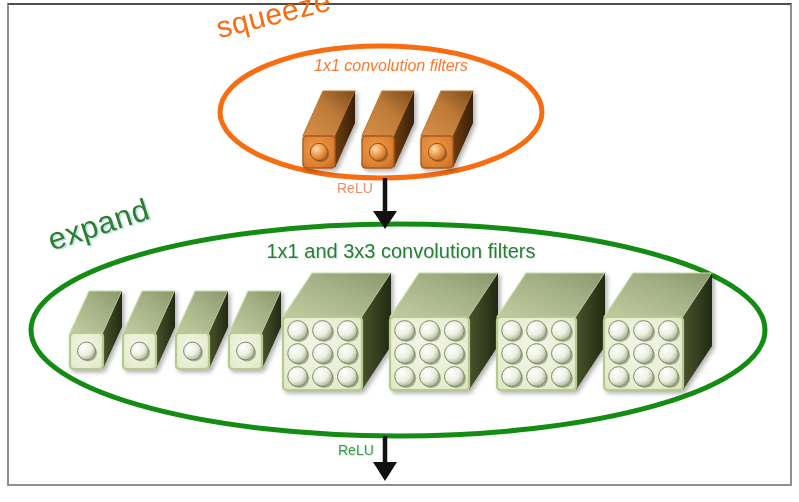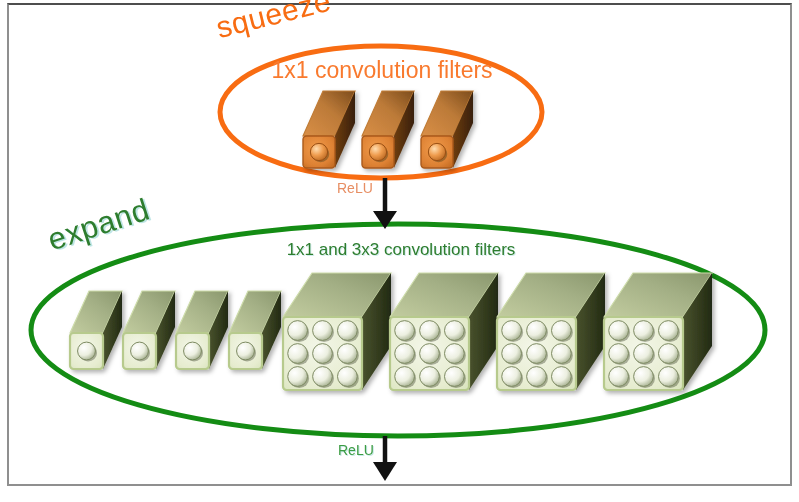--- a/index.html
+++ b/index.html
@@ -11,31 +11,32 @@
     position:absolute;left:7px;top:3px;right:7px;bottom:16px;
     border:2px solid #8f8f8f;border-top-color:#4e4e4e;
   }
   .layer{position:absolute;left:0;top:0;}
   .txt{position:absolute;white-space:nowrap;line-height:1.05;}
   .squeeze-label{
     left:213px;top:13px;font-size:30px;color:var(--squeeze-accent,#f96a1b);
     transform:rotate(-14deg);transform-origin:left top;letter-spacing:.5px;
   }
   .squeeze-sub{
-    left:382px;top:58px;font-size:23px;color:var(--squeeze-text,#f97a2e);
+    left:391px;top:58px;font-size:16px;color:var(--squeeze-text,#f97a2e);
     transform:translateX(-50%);
+    font-style:italic;
   }
   .relu-top{left:337px;top:181px;font-size:14px;color:var(--squeeze-relu,#e78e63);}
   .expand-label{
     left:44px;top:226px;font-size:31px;color:var(--expand-text,#2f8b2f);
     transform:rotate(-18deg);transform-origin:left top;letter-spacing:.5px;
     text-shadow:1.5px 1.5px 0 rgba(70,180,180,0.35);
   }
   .expand-sub{
-    left:401px;top:241px;font-size:17px;color:var(--expand-text,#2e7d2e);
+    left:401px;top:241px;font-size:20px;color:var(--expand-text,#2e7d2e);
     transform:translateX(-50%);
     text-shadow:1px 1px 0 rgba(70,180,180,0.25);
   }
   .relu-bottom{left:338px;top:443px;font-size:14px;color:var(--expand-relu,#3d9c43);
     text-shadow:1px 1px 0 rgba(70,180,180,0.3);}
   .squeeze-ellipse{fill:none;stroke:var(--squeeze-accent,#f96a1b);stroke-width:5;}
   .expand-ellipse{fill:none;stroke:var(--expand-accent,#148c14);stroke-width:5;}
   .arrow-shaft{stroke:var(--arrow,#111111);stroke-width:4.5;}
   .arrow-head{fill:var(--arrow,#111111);}
 </style>

